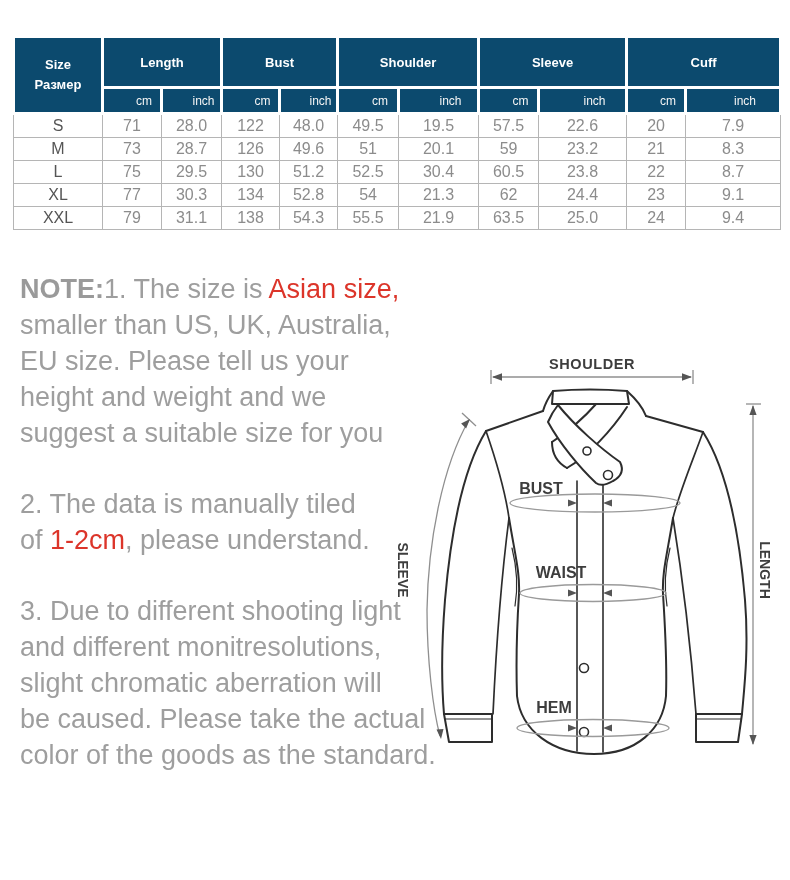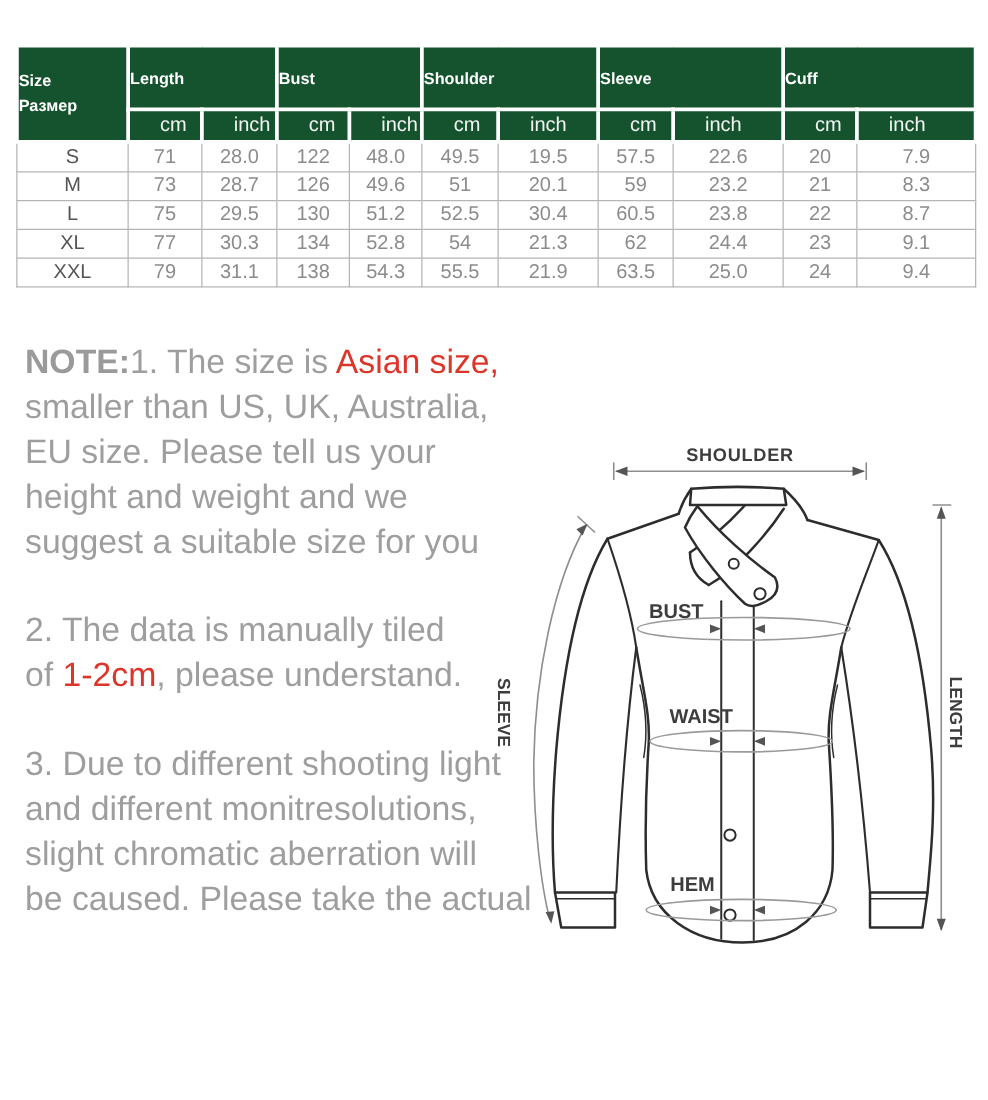--- a/index.html
+++ b/index.html
@@ -2,25 +2,25 @@
 <html><head>
 <meta charset="utf-8">
 <style>
   html,body{margin:0;padding:0;background:#fff;}
   .canvas{position:relative;width:790px;height:880px;background:#ffffff;overflow:hidden;
           font-family:"Liberation Sans", sans-serif;}
 
   
   table.size-table{position:absolute;left:12px;top:35px;width:767px;border-collapse:collapse;
                    table-layout:fixed;}
-  table.size-table th{background:#14532d;color:#ffffff;border:3px solid #ffffff;padding:0;
-                      vertical-align:middle;text-align:left;font-weight:bold;}
+  table.size-table th{background:#0c4a6e;color:#ffffff;border:3px solid #ffffff;padding:0;
+                      vertical-align:middle;text-align:center;font-weight:bold;}
   th.size-th{font-size:13px;line-height:1.55;}
   th.grp{font-size:13px;height:48px;}
-  tr.units th{font-size:16px;font-weight:normal;color:#f4f4f4;height:23px;padding-left:24px;}
+  tr.units th{font-size:12px;font-weight:normal;color:#f4f4f4;height:23px;padding-left:24px;}
   table.size-table td{border:1px solid #b5b5b5;height:22px;text-align:center;
                       font-size:16px;color:#8c8c8c;padding:0;background:#fff;}
   table.size-table td.size-cell{color:#555555;}
   .blk{display:block;}
 
   
   .notes{position:absolute;left:20px;top:271px;width:460px;}
   .notes p{margin:0 0 35px 0;font-size:27px;line-height:36px;color:#9e9e9e;}
   .notes .line{display:block;white-space:nowrap;}
   .notes .seg-bold{font-weight:bold;color:#9a9a9a;text-align:center;}
@@ -153,20 +153,21 @@
       </p>
       <p>
         <span class="line"><span>2. The data is manually tiled</span></span>
         <span class="line"><span>of </span><span class="seg-red">1-2cm</span><span>, please understand.</span></span>
       </p>
       <p>
         <span class="line"><span>3. Due to different shooting light</span></span>
         <span class="line"><span>and different monitresolutions,</span></span>
         <span class="line"><span>slight chromatic aberration will</span></span>
         <span class="line"><span>be caused. Please take the actual</span></span>
+        <span class="line"><span>color of the goods as the standard.</span></span>
       </p>
     </div>
 
   <svg class="diagram" viewBox="385 345 405 430">
 
     <g fill="none" stroke="#2d2d2d" stroke-width="2" stroke-linecap="round" stroke-linejoin="round">
 
       <path d="M486,431 C464,467 451,530 445,600 C441,650 442,690 444,714"></path>
 
       <path d="M703,432 C726,468 739,530 745,600 C749,650 744,690 742,714"></path>

